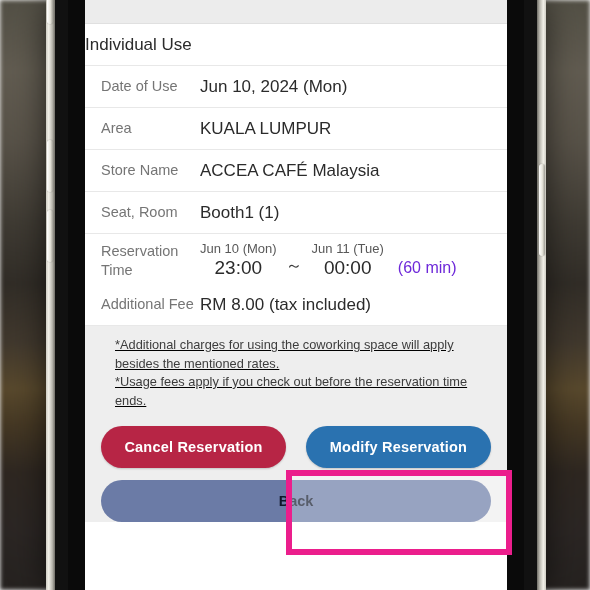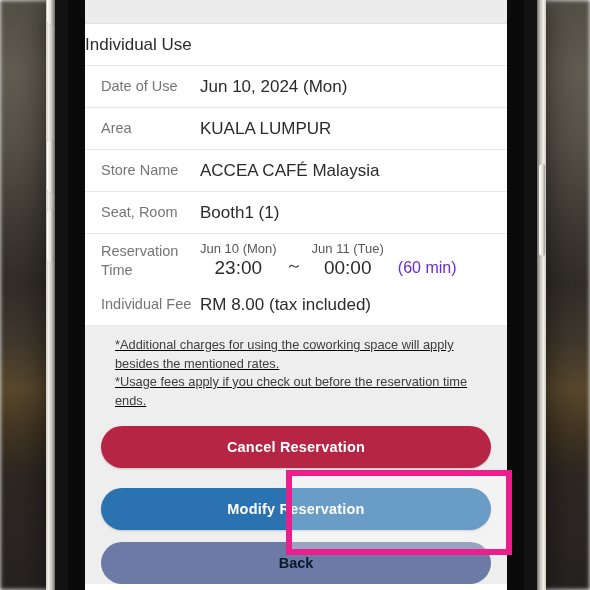--- a/index.html
+++ b/index.html
@@ -95,21 +95,21 @@
   .subrow .num { font-size:15px; color:#2b2b2b; padding-left:10px; }
 
   
   .notes {
     background:#eeeeee; padding:10px 16px 12px 30px;text-decoration:underline;
   }
   .notes p { font-size:12.8px; color:#3d3d3d; line-height:1.45; }
 
   
   .btn-area { background:#eeeeee; padding:4px 16px 0 16px; position:relative; }
-  .btn-row { display:flex; gap:20px;flex-direction:column; }
+  .btn-row { display:flex; gap:20px; }
   .btn {
     border:none; border-radius:24px; color:#fff;
     font-size:14.5px; font-weight:bold; letter-spacing:.2px;
     padding:13px 6px; cursor:pointer; flex:1;
     font-family:"Liberation Sans", sans-serif;
     box-shadow:0 1px 2px rgba(0,0,0,.18);
   }
   .btn-cancel { background:#b72545; }
   .btn-modify { background:#2a72b0; }
   .btn-back {
@@ -186,21 +186,21 @@
           <div class="tblock">
             <div class="d">Jun 11 (Tue)</div>
             <div class="t">00:00</div>
           </div>
           <div class="dur">(60 min)</div>
         </div>
       </div>
 
 
       <div class="row">
-        <div class="lbl">Individual Fee</div>
+        <div class="lbl">Additional Fee</div>
         <div class="val">RM 8.00 (tax included)</div>
       </div>
 
     </div>
 
     <div class="notes">
       <p>*Additional charges for using the coworking space will apply besides the mentioned rates.</p>
       <p>*Usage fees apply if you check out before the reservation time ends.</p>
     </div>
 

